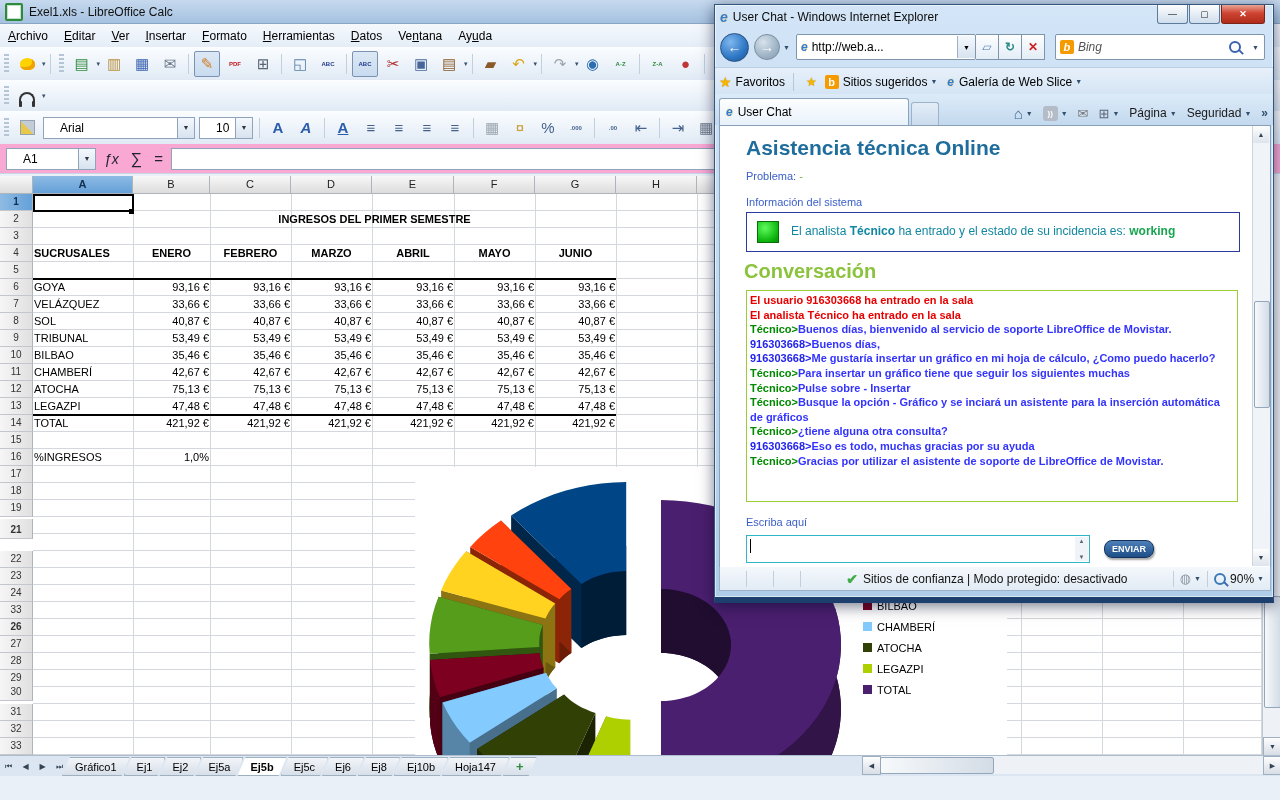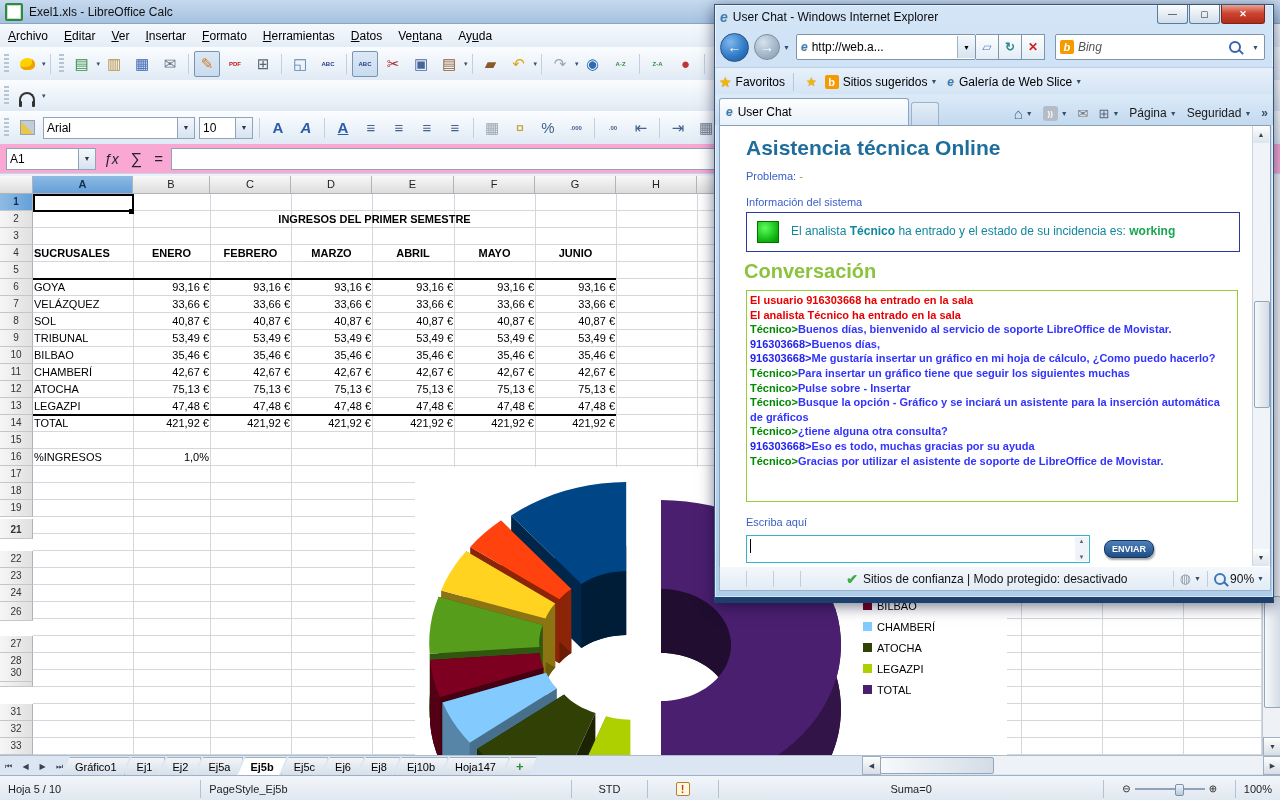--- a/index.html
+++ b/index.html
@@ -38,21 +38,21 @@
   .hp::before,.hp::after{content:"";position:absolute;bottom:-4px;width:3px;height:6px;background:#333;border-radius:1px}
   .hp::before{left:-2px}.hp::after{right:-2px}
   .mag{display:inline-block;width:8px;height:8px;border:2px solid #3a62b0;border-radius:50%;position:relative}
   .mag::after{content:"";position:absolute;width:6px;height:2px;background:#3a62b0;transform:rotate(45deg);right:-5px;bottom:-2px}
   .grid4{display:inline-block;width:13px;height:13px;border:1px solid #95a2b2;
     background:linear-gradient(45deg,#e8c84a 50%,#c3ccd6 50%);}
   .fA{color:#2a5caa;font-weight:bold;font-size:14px}
   .fA.i{font-style:italic}.fA.u{text-decoration:underline}
   .combo{display:inline-flex;align-items:center;background:#fff;border:1px solid #8fa3ba;height:20px;
     font-size:12px;margin:0 2px;}
-  .combo .val{padding:0 3px;overflow:hidden;white-space:nowrap}
+  .combo .val{padding:0 16px;overflow:hidden;white-space:nowrap}
   .combo .cdd{width:16px;height:100%;background:linear-gradient(#f4f8fc,#d7e3f0);border-left:1px solid #8fa3ba;
     display:flex;align-items:center;justify-content:center;font-size:7px;color:#334;}
   
   #fbar{position:absolute;left:0;top:144px;width:1280px;height:29px;background:#f9a8d4;
     border-bottom:1px solid #c8d6e6;display:flex;align-items:center;font-size:12px;}
   #namebox{width:88px;margin-left:6px}
   .fsym{margin:0 6px;font-size:14px;color:#223}
   #formula-input{flex:1;height:20px;background:#fff;border:1px solid #8fa3ba;margin:0 6px 0 2px}
   
   #colheads{position:absolute;left:0;top:176px;width:1262px;height:18px;background:linear-gradient(#f8f8f8,#dedede);}
@@ -431,29 +431,29 @@
         <div class="rhead" style="top: 328px; font-weight: bold;">21</div>
         <div class="hline" style="top: 373px;"></div>
         <div class="rhead" style="top: 357px;">22</div>
         <div class="hline" style="top: 390px;"></div>
         <div class="rhead" style="top: 374px;">23</div>
         <div class="hline" style="top: 407px;"></div>
         <div class="rhead" style="top: 391px;">24</div>
         <div class="hline" style="top: 424px;"></div>
         <div class="rhead" style="top: 408px;">33</div>
         <div class="hline" style="top: 441px;"></div>
-        <div class="rhead" style="top: 410px;">26</div>
+        <div class="rhead" style="top: 425px; font-weight: bold;">26</div>
         <div class="hline" style="top: 458px;"></div>
         <div class="rhead" style="top: 442px;">27</div>
         <div class="hline" style="top: 475px;"></div>
         <div class="rhead" style="top: 459px;">28</div>
         <div class="hline" style="top: 492px;"></div>
         <div class="rhead" style="top: 476px;">29</div>
         <div class="hline" style="top: 509px;"></div>
-        <div class="rhead" style="top: 471px;">30</div>
+        <div class="rhead" style="top: 490px;">30</div>
         <div class="hline" style="top: 526px;"></div>
         <div class="rhead" style="top: 510px;">31</div>
         <div class="hline" style="top: 543px;"></div>
         <div class="rhead" style="top: 527px;">32</div>
         <div class="hline" style="top: 560px;"></div>
         <div class="rhead" style="top: 544px;">33</div>
         <div class="cell c-b" style="left: 133px; top: 17px; width: 483px; text-align: center;">INGRESOS DEL PRIMER SEMESTRE</div>
         <div class="cell c-b" style="left: 34px; top: 51px; width: 98px;">SUCRUSALES</div>
         <div class="cell c-b" style="left: 134px; top: 51px; width: 75px; text-align: center;">ENERO</div>
         <div class="cell c-b" style="left: 211px; top: 51px; width: 79px; text-align: center;">FEBRERO</div>
@@ -643,37 +643,20 @@
         <span class="stab">Ej10b</span>
         <span class="stab">Hoja147</span>
         <span class="stab plus">+</span>
       </div>
     <div id="hscroll">
       <div class="sbtn" style="left:0;top:0;height:17px">◀</div>
       <div class="sthumb" style="left:18px;top:1px;width:112px;height:15px"></div>
       <div class="sbtn" style="left:401px;top:0;height:17px">▶</div>
     </div>
 
-    <div id="statusbar">
-      <span class="sseg" style="width:190px">Hoja 5 / 10</span>
-      <span class="sseg" style="width:365px">PageStyle_Ej5b</span>
-      <span class="sseg" style="width:60px;justify-content:center">STD</span>
-      <span class="sseg" style="width:56px;justify-content:center">
-        <span style="border:1px solid #b08030;background:#fff7e0;color:#c04020;font-weight:bold;width:12px;text-align:center;border-radius:2px">!</span>
-      </span>
-      <span class="sseg" style="width:380px;justify-content:center">Suma=0</span>
-      <span class="sseg" style="width:118px;justify-content:center">
-        <span style="font-size:10px">⊖</span>
-        <span style="display:inline-block;width:70px;height:2px;background:#90a2b6;margin:0 4px;position:relative">
-          <span style="position:absolute;left:40px;top:-4px;width:7px;height:10px;background:linear-gradient(#eef4fa,#b9c9da);border:1px solid #7b92aa;border-radius:2px"></span>
-        </span>
-        <span style="font-size:10px">⊕</span>
-      </span>
-      <span class="sseg" style="flex:1;justify-content:center;border-right:none">100%</span>
-    </div>
   </div>
 
   <div id="ie">
     <div id="ie-title">
       <span class="e-ico">e</span>
       <span>User Chat - Windows Internet Explorer</span>
     </div>
     <div id="ie-btns">
       <span class="wbtn">—</span>
       <span class="wbtn">▢</span>

